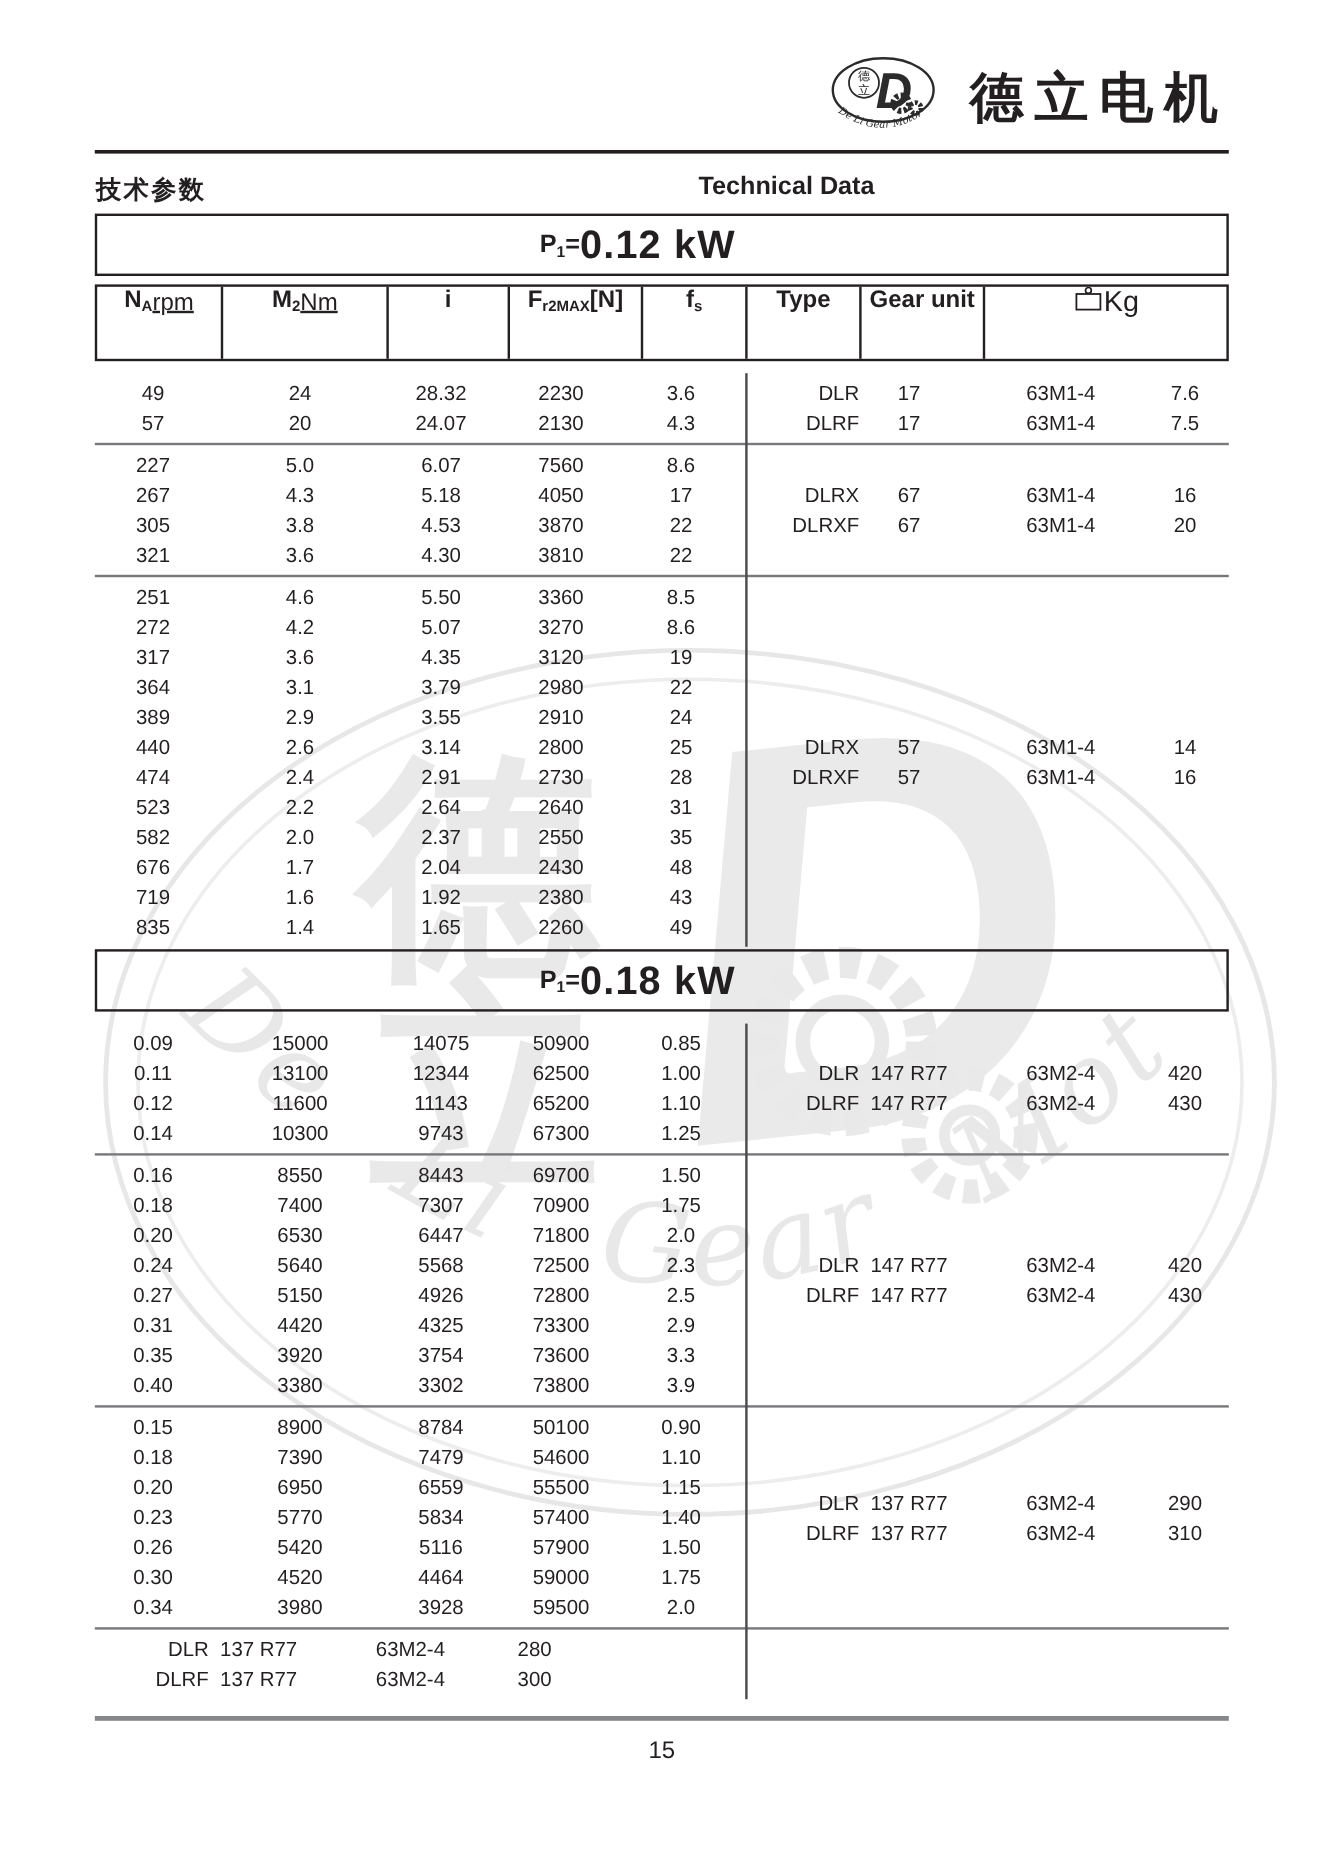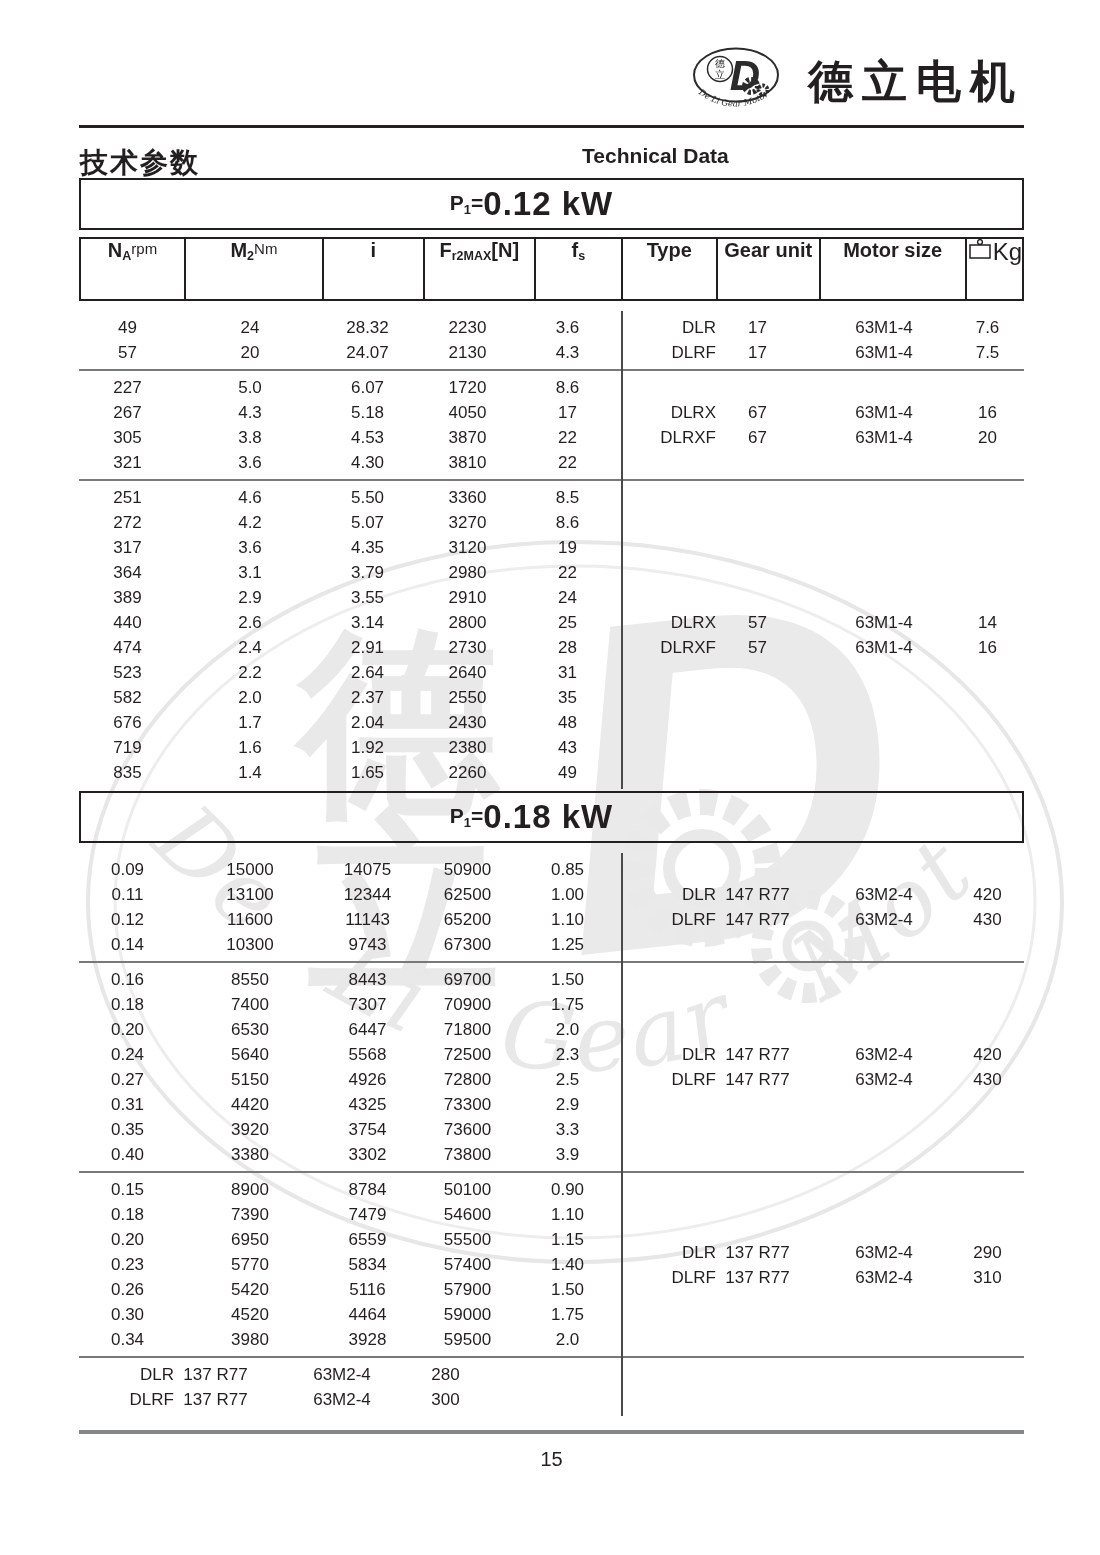--- a/index.html
+++ b/index.html
@@ -11,42 +11,42 @@
   .wm{position:absolute;left:0;top:0;z-index:0;pointer-events:none;}
   .content{position:relative;z-index:1;}
 
   
   .brand-row{display:flex;justify-content:flex-end;align-items:center;gap:22px;padding-top:46px;height:70px;}
   .brand-name{font-family:"DejaVu Serif","Liberation Serif",serif;font-weight:bold;
     font-size:45px;letter-spacing:9px;line-height:1;white-space:nowrap;}
   .top-rule{height:3px;background:#231f20;margin-top:9px;}
 
   .titles{position:relative;height:32px;margin-top:14px;}
-  .t-cn{position:absolute;left:1px;top:2px;font-size:28px;font-weight:bold;letter-spacing:2px;}
+  .t-cn{position:absolute;left:1px;top:2px;font-size:21px;font-weight:bold;letter-spacing:2px;}
   .t-en{position:absolute;left:61%;transform:translateX(-50%);top:2px;font-size:21px;font-weight:bold;}
 
   
   .pbox{border:2px solid #231f20;height:48px;display:flex;justify-content:center;margin-top:4px;}
   .pbox.second{margin-top:2px;}
   .pwrap{display:flex;align-items:center;transform:translateX(-20px);}
   .p-small{font-size:21px;font-weight:bold;}
   .p-small sub{font-size:13px;vertical-align:-4px;}
   .p-big{font-size:33px;font-weight:bold;letter-spacing:1px;}
 
   
   .chead{display:flex;border:2px solid #231f20;margin-top:7px;height:64px;box-sizing:border-box;}
   .hc{border-right:2px solid #231f20;box-sizing:border-box;display:flex;flex-direction:row;
       justify-content:center;align-items:flex-start;}
   .hc:last-child{border-right:none;}
   .w0{width:105px}.w1{width:138px}.w2{width:101px}.w3{width:111px}.w4{width:87px}
   .w5{width:95px}.w6{width:103px}.w7{width:146px}.w8{flex:1}
   .hc-main{font-size:20px;font-weight:bold;line-height:1.1;}
   .hc-main sub{font-size:12.5px;vertical-align:-3px;}
   .hc-main .tail{font-size:20px;}
-  .hc-unit{font-size:15px;line-height:1.2;margin-top:1px;}
+  .hc-unit{font-size:20px;line-height:1.2;margin-top:1px;text-decoration:underline;}
   .kg-icon{display:block;margin-bottom:2px;}
   .kg-label{font-size:24px;line-height:1.1;}
 
   
   .blocks{position:relative;margin-top:10px;}
   .blocks::after{content:"";position:absolute;left:542px;top:0;bottom:0;width:2px;background:#4a4a4a;}
   .block{display:flex;padding:4px 0;}
   .lgrid{display:grid;grid-template-columns:105px 138px 101px 111px 87px;grid-auto-rows:25px;width:542px;}
   .cell{font-size:17px;line-height:25px;text-align:center;}
   .cell:nth-child(5n+1){padding-right:8px;}
@@ -143,23 +143,20 @@
         </div>
         <div class="hc w4">
           <div class="hc-main"><span>f</span><sub>s</sub></div>
         </div>
         <div class="hc w5">
           <div class="hc-main">Type</div>
         </div>
         <div class="hc w6">
           <div class="hc-main">Gear unit</div>
         </div>
-        <div class="hc w7">
-          <div class="hc-main">Motor size</div>
-        </div>
         <div class="hc w8">
           <svg class="kg-icon" width="26" height="21" viewBox="0 0 26 21">
             <circle cx="13" cy="3" r="2.4" fill="none" stroke="#231f20" stroke-width="1.4"></circle>
             <rect x="3" y="6" width="20" height="13" fill="none" stroke="#231f20" stroke-width="1.5"></rect>
           </svg>
           <div class="kg-label">Kg</div>
         </div>
       </div>
 
       <div class="blocks">
@@ -186,21 +183,21 @@
               <div class="rcell rc2">63M1-4</div>
               <div class="rcell rc3">7.5</div>
             </div>
           </div>
           <div class="sep"></div>
           <div class="block">
             <div class="lgrid">
               <div class="cell">227</div>
               <div class="cell">5.0</div>
               <div class="cell">6.07</div>
-              <div class="cell">1720</div>
+              <div class="cell">7560</div>
               <div class="cell">8.6</div>
               <div class="cell">267</div>
               <div class="cell">4.3</div>
               <div class="cell">5.18</div>
               <div class="cell">4050</div>
               <div class="cell">17</div>
               <div class="cell">305</div>
               <div class="cell">3.8</div>
               <div class="cell">4.53</div>
               <div class="cell">3870</div>

